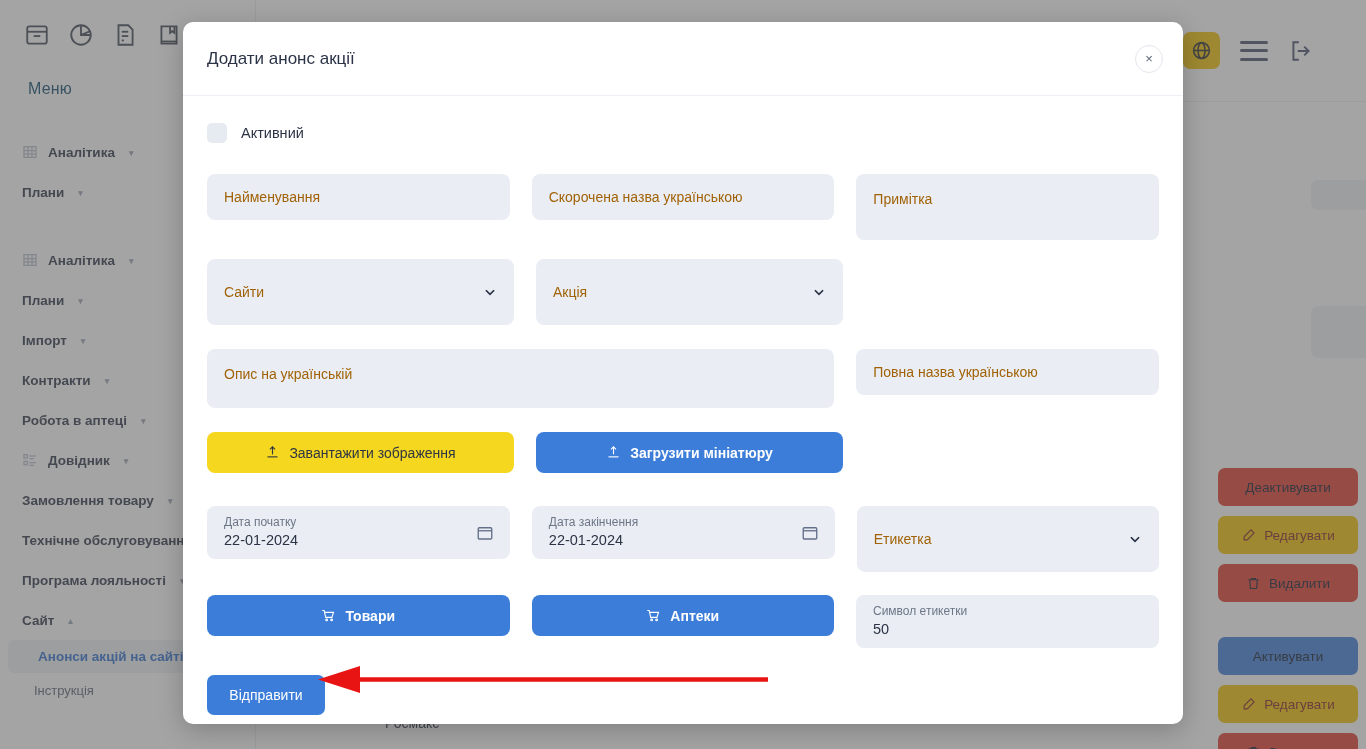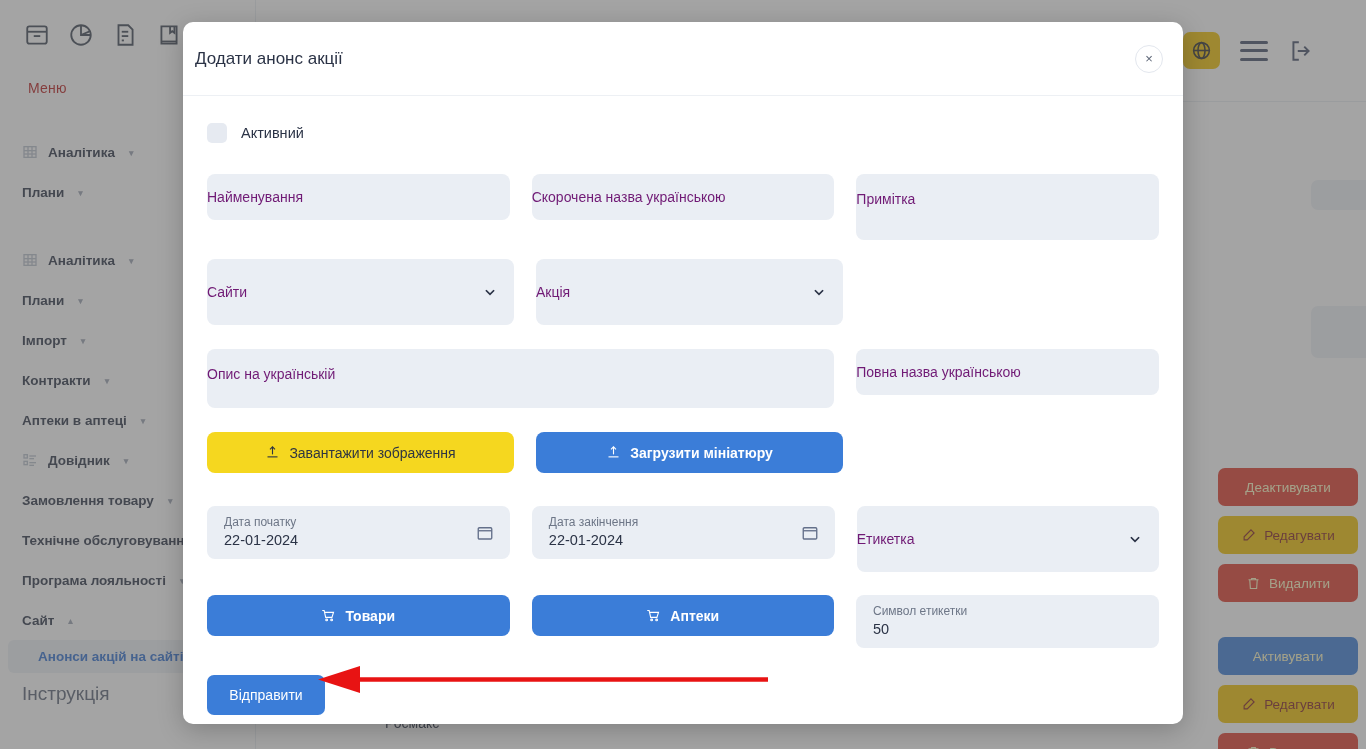--- a/index.html
+++ b/index.html
@@ -20,21 +20,21 @@
   }
   .bg-topicons {
     position: absolute; left: 22px; top: 20px;
     display: flex; gap: 14px; align-items: center;
   }
   .ticon { width: 30px; height: 30px; color: #3d4654; display:flex; align-items:center; justify-content:center; }
   .ticon svg { width: 26px; height: 26px; display:block; }
 
   .menu-title {
     position: absolute; left: 28px; top: 80px;
-    font-size: 14px; color: #b91c1c; letter-spacing: .2px;
+    font-size: 16px; color: #0c4a6e; letter-spacing: .2px;
   }
 
   .nav { position: absolute; left: 0; top: 132px; width: 256px; }
   .nav-item {
     display: flex; align-items: center; gap: 10px;
     padding: 0 22px; height: 40px;
     font-size: 13.5px; font-weight: bold; color: #2b3346;
     white-space: nowrap;
   }
   .nav-item .ni-ico { width: 16px; height: 16px; color: #b9c0cc; flex: 0 0 16px; }
@@ -43,21 +43,21 @@
     font-size: 9px; color: #9aa2b1; margin-left: 4px; line-height: 1;
     transform: translateY(1px);
   }
   .nav-gap { height: 28px; }
   .nav-sub {
     margin: 0 8px; padding: 9px 0 9px 30px;
     background: #eef1f6; border-radius: 6px;
     font-size: 13.5px; font-weight: bold; color: #2f6fd0;
   }
   .nav-plain {
-    padding: 10px 22px; font-size: 19px; color: #5a6375; font-weight: normal;
+    padding: 10px 34px; font-size: 13px; color: #5a6375; font-weight: normal;
   }
 
   .bg-main { position: absolute; left: 256px; top: 0; right: 0; bottom: 0; background: #ffffff; }
   .bg-topbar {
     position: absolute; right: 0; top: 0; height: 102px; left: 0;
     border-bottom: 1px solid #e9edf2; background: #fff;
   }
   .bg-topbar-right {
     position: absolute; right: 52px; top: 32px;
     display: flex; align-items: center; gap: 20px;
@@ -80,21 +80,21 @@
     position: absolute; left: 1055px; top: 306px; width: 148px; height: 52px;
     background: #eef1f6; border-radius: 7px;
   }
   .bg-divider1 { position: absolute; left: 1130px; right: 0; top: 213px; height:1px; background: #e9edf2; }
   .bg-divider3 { position: absolute; left: 1130px; right: 0; top: 459px; height:1px; background: #e9edf2; }
   .bg-divider4 { position: absolute; left: 1130px; right: 0; top: 619px; height:1px; background: #e9edf2; }
 
   .rbtn {
     position: absolute; right: 8px; width: 140px; height: 38px;
     border-radius: 7px; display: flex; align-items: center; justify-content: center;
-    gap: 8px; font-size: 13.5px; color: #fef9c3; font-weight: normal;
+    gap: 8px; font-size: 13.5px; color: #0f172a; font-weight: normal;
   }
   .rbtn svg { width: 15px; height: 15px; }
   .rbtn.red { background: #e03b2c; }
   .rbtn.yellow { background: #f2c200; color: #7f1d1d; }
   .rbtn.blue { background: #3b7dd8; }
 
   .bg-rowtext {
     position: absolute; left: 385px; top: 715px;
     font-size: 14px; color: #2b3346;
   }
@@ -107,21 +107,21 @@
   
   .modal {
     position: absolute; left: 183px; top: 22px;
     width: 1000px; height: 702px;
     background: #ffffff; border-radius: 10px;
     box-shadow: 0 6px 26px rgba(0,0,0,0.22);
     overflow: hidden;
   }
   .modal-head {
     position: relative; height: 74px; border-bottom: 1px solid #edf0f4;
-    display: flex; align-items: center; padding: 0 12px;
+    display: flex; align-items: center; padding: 0 24px;
   }
   .modal-title { font-size: 17px; color: #2b3346; }
   .close-btn {
     position: absolute; right: 20px; top: 50%; transform: translateY(-50%);
     width: 28px; height: 28px; border-radius: 50%;
     border: 1px solid #e3e7ee; background: #fff; color: #5b6475;
     display: flex; align-items: center; justify-content: center;
     font-size: 13px; line-height: 1;
   }
   .modal-body { padding: 27px 24px 0 24px; }
@@ -133,21 +133,21 @@
     width: 20px; height: 20px; border-radius: 5px; background: #e6eaf1;
   }
   .active-label { font-size: 14.5px; color: #2b3346; }
 
   .field {
     background: #eaeef4; border-radius: 8px;
     position: relative;
     display: flex; align-items: center;
   }
   .field .ph {
-    font-size: 14px; color: #701a75; 
+    font-size: 14px; color: #a16207; padding-left: 17px;
   }
   .f-sm { height: 46px; }
   .f-md { height: 66px; }
   .f-lg { height: 59px; }
 
   .col-a { width: 307px; }
   .col-b { width: 307px; }
   .col-c { width: 307px; }
   .col-wide { width: 636px; }
 
@@ -348,21 +348,21 @@
         </div>
         <div class="nav-item">
           <span>Імпорт</span>
           <span class="chev">▾</span>
         </div>
         <div class="nav-item">
           <span>Контракти</span>
           <span class="chev">▾</span>
         </div>
         <div class="nav-item">
-          <span>Аптеки в аптеці</span>
+          <span>Робота в аптеці</span>
           <span class="chev">▾</span>
         </div>
         <div class="nav-item">
           <span class="ni-ico">
               <svg viewBox="0 0 24 24" fill="none" stroke="currentColor" stroke-width="2">
                 <rect x="3" y="4" width="5" height="5"></rect>
                 <rect x="3" y="14" width="5" height="5"></rect>
                 <line x1="11" y1="6" x2="21" y2="6"></line>
                 <line x1="11" y1="10" x2="18" y2="10"></line>
                 <line x1="11" y1="16" x2="21" y2="16"></line>

